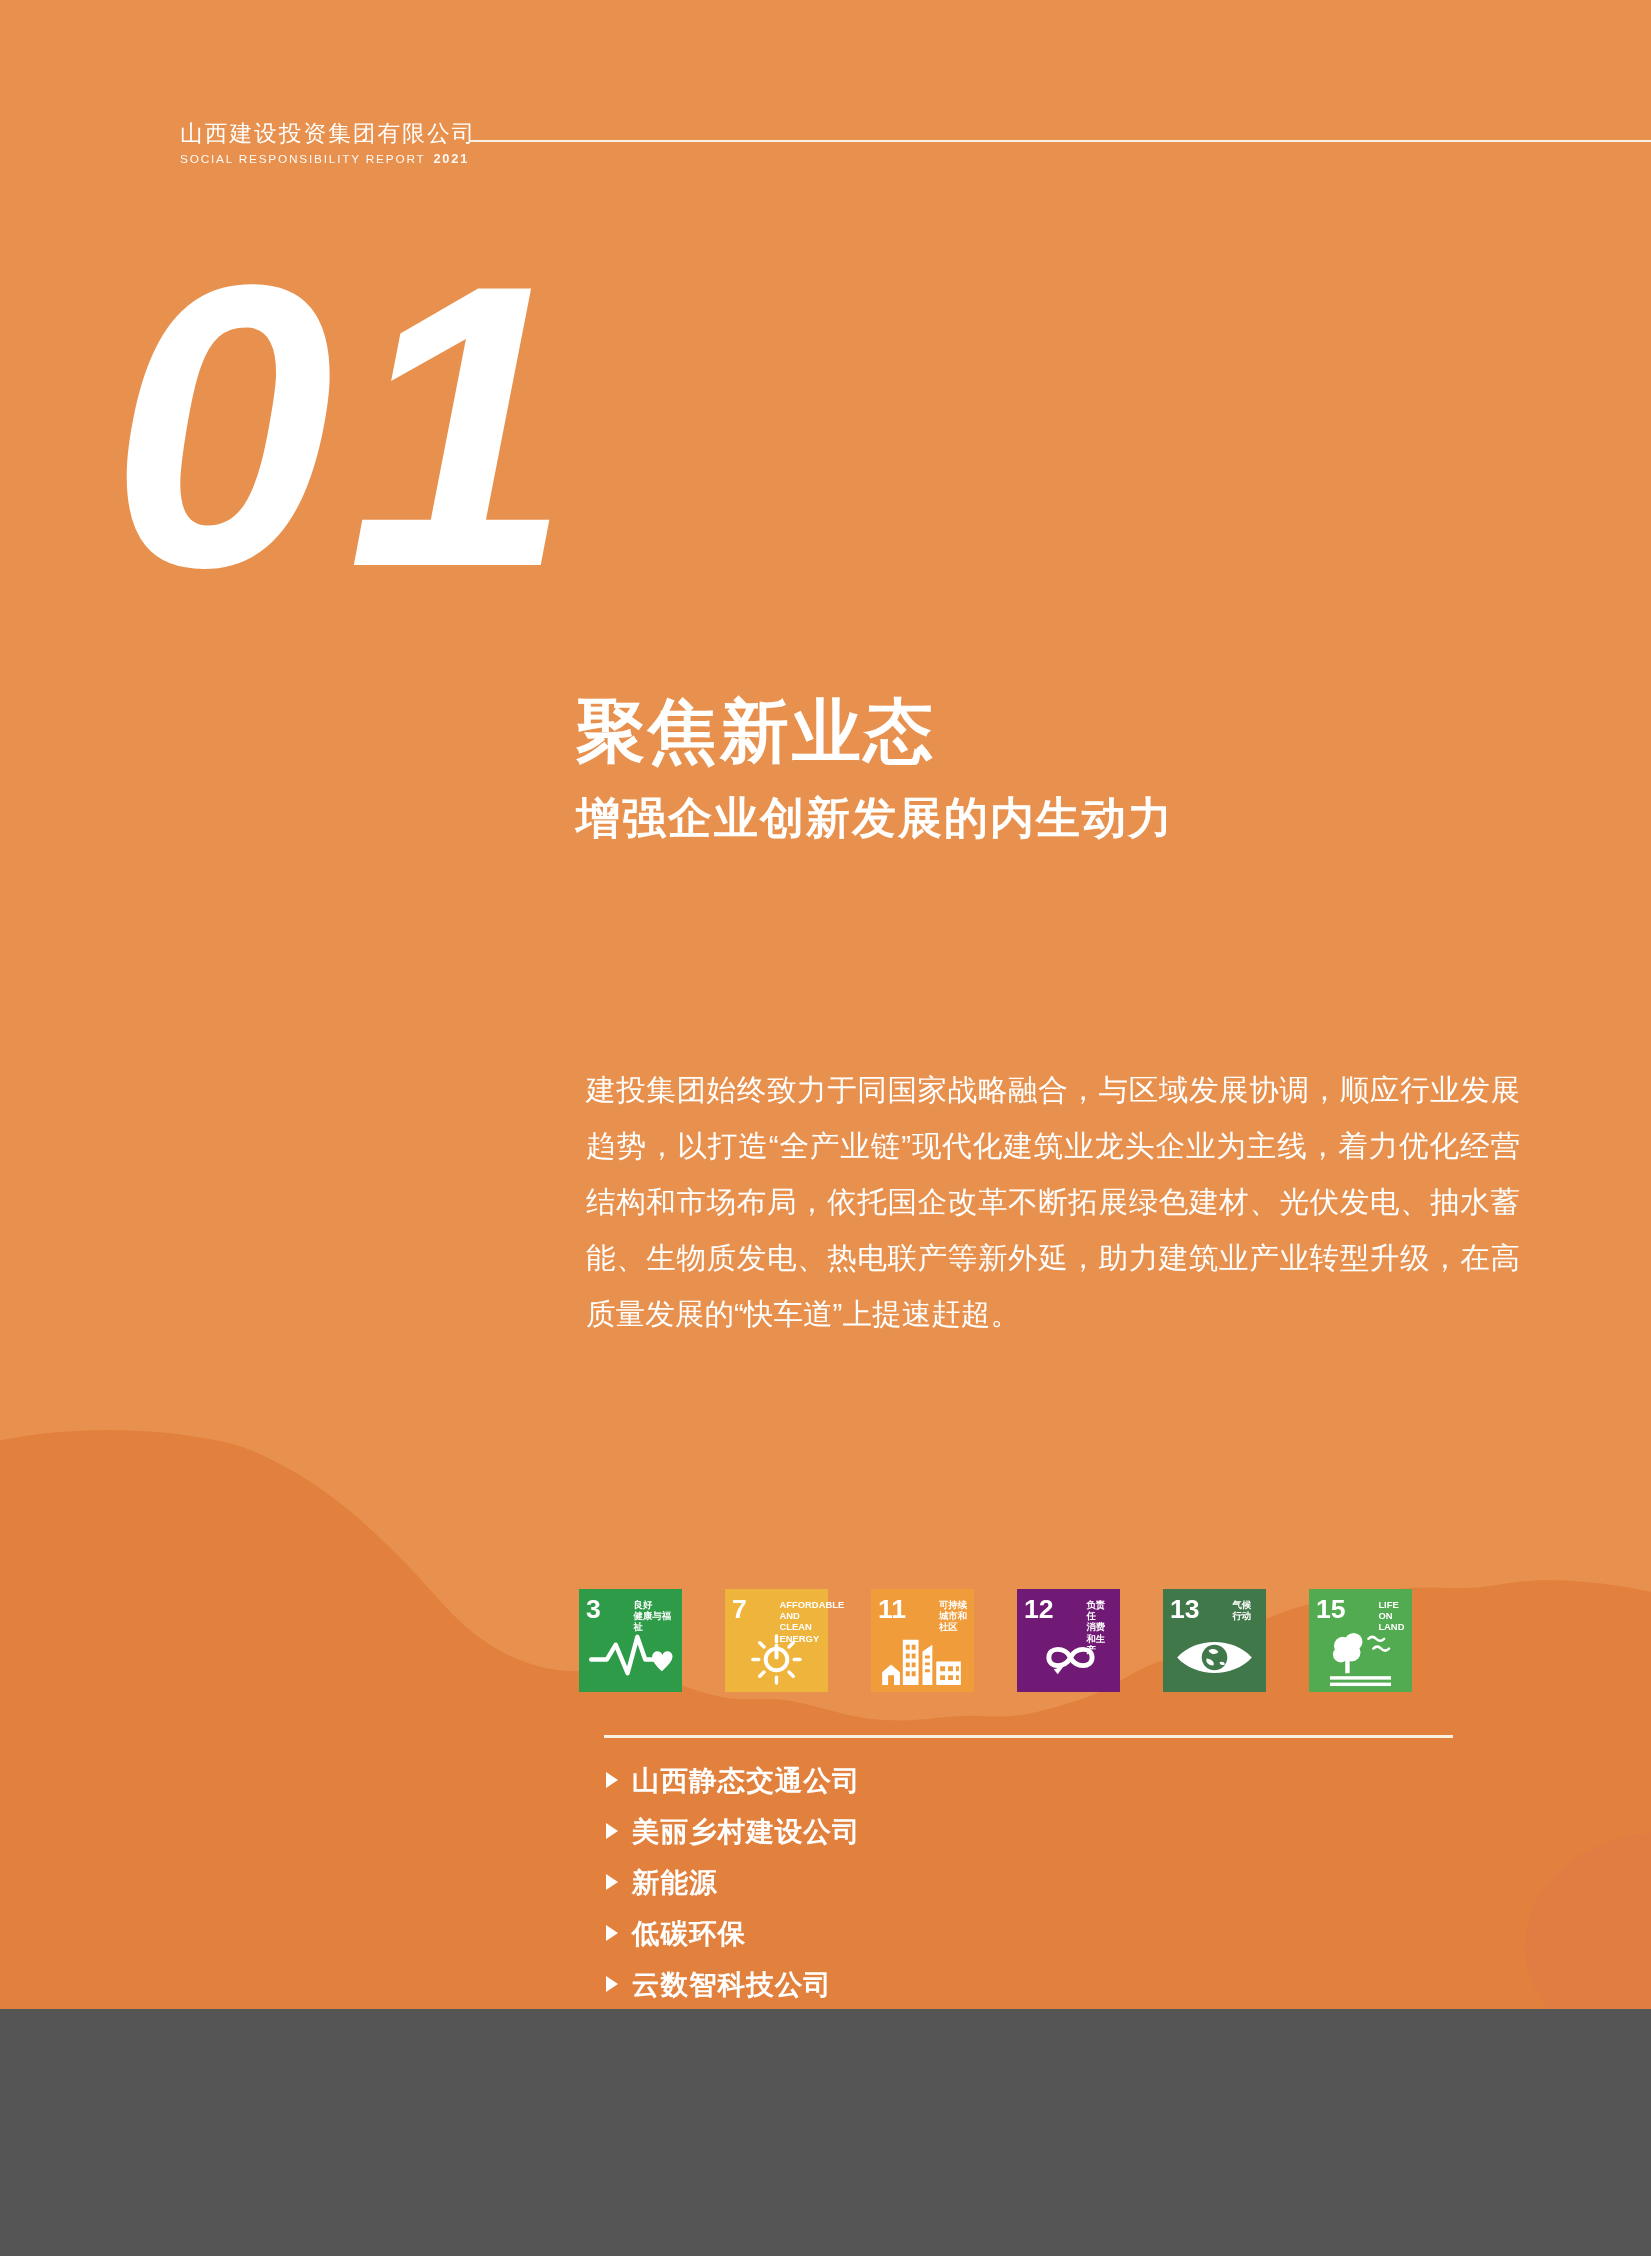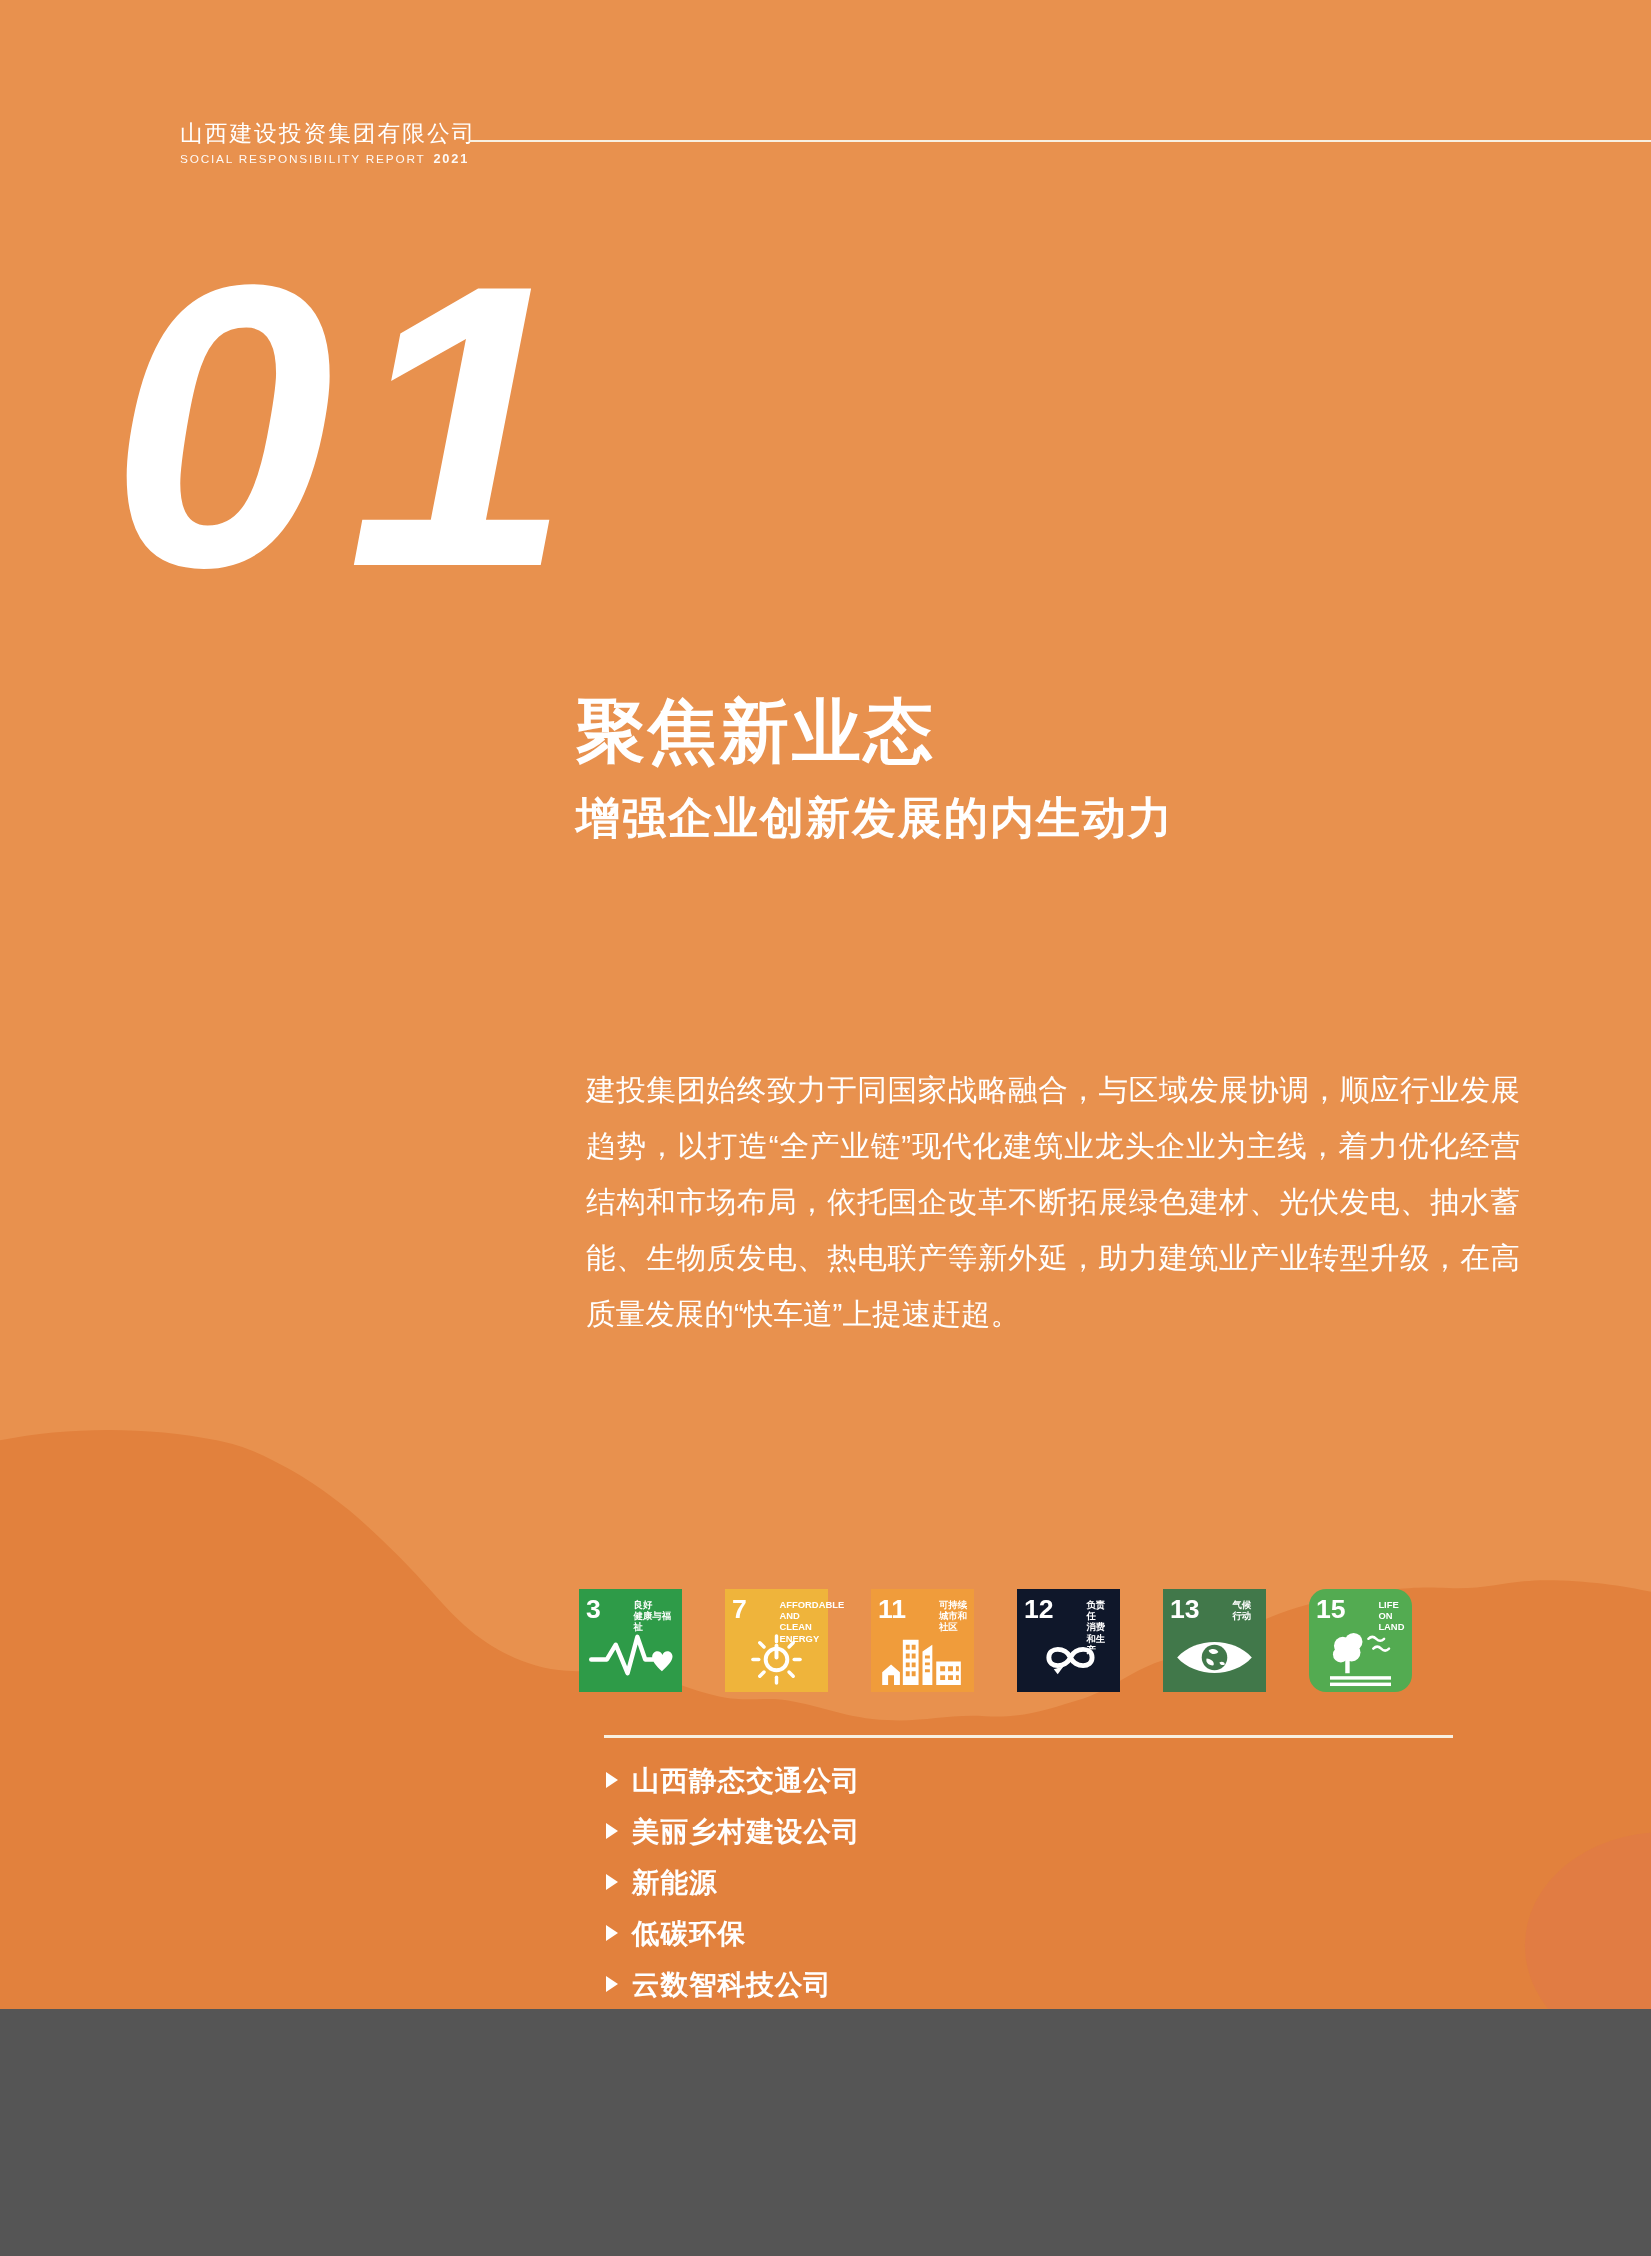--- a/index.html
+++ b/index.html
@@ -153,21 +153,21 @@
           <g fill="#fff" fill-rule="evenodd">
             <path d="M4 57 V44 L13 36 L22 44 V57 Z M10 47 h6 v10 h-6 Z"></path>
             <path d="M25 57 V11 H41 V57 Z M28 16 h4 v5 h-4 Z M34 16 h4 v5 h-4 Z M28 25 h4 v5 h-4 Z M34 25 h4 v5 h-4 Z M28 34 h4 v5 h-4 Z M34 34 h4 v5 h-4 Z M28 43 h4 v5 h-4 Z M34 43 h4 v5 h-4 Z"></path>
             <path d="M45 57 V23 L55 16 V57 Z M47.5 27 h5 v3 h-5 Z M47.5 34 h5 v3 h-5 Z M47.5 41 h5 v3 h-5 Z"></path>
             <path d="M59 57 V33 H84 V57 Z M63 38 h5 v5 h-5 Z M71 38 h5 v5 h-5 Z M79 38 h3 v5 h-3 Z M63 47 h5 v5 h-5 Z M71 47 h5 v5 h-5 Z M79 47 h3 v5 h-3 Z"></path>
           </g>
         </svg>
       </div>
     </div>
 
-    <div class="sdg-tile" style="background-color: #0f172a;">
+    <div class="sdg-tile" style="background-color: #701a75;">
       <div class="sdg-head">
         <span class="sdg-num">12</span>
         <span class="sdg-label">负责任
 消费和生产</span>
       </div>
       <div class="sdg-art">
         <svg width="89" height="55" viewBox="0 0 90 56">
           <path d="M47 28 C42 17 25 17 25 28 C25 39 42 39 47 28 C52 17 69 17 69 28 C69 39 52 39 47 28" fill="none" stroke="#fff" stroke-width="5" stroke-linecap="round"></path>
           <path d="M30 40 l10 -3 l-6 8 z" fill="#fff"></path>
         </svg>
@@ -181,21 +181,21 @@
       </div>
       <div class="sdg-art">
         <svg width="89" height="55" viewBox="0 0 90 56">
           <path d="M7 28 C26 7 64 7 83 28 C64 49 26 49 7 28 Z" fill="#fff"></path>
           <circle cx="45" cy="28" r="13" style="fill: rgb(65, 120, 74);"></circle>
           <path d="M39 21 c3 -2.5 8 -2 10 1.5 c-2.5 3 -8 2.5 -10 -1.5 z M37 29 c4.5 0.5 8.5 3.5 7 7 c-4.5 0.5 -8.5 -3 -7 -7 z M50 33 c2.5 -1.5 5.5 -0.5 5.5 2 c-2 1.5 -5 0.5 -5.5 -2 z" fill="#fff"></path>
         </svg>
       </div>
     </div>
 
-    <div class="sdg-tile" style="background-color: rgb(83, 171, 81); border-radius: 17px;">
+    <div class="sdg-tile" style="background-color: rgb(83, 171, 81);">
       <div class="sdg-head">
         <span class="sdg-num">15</span>
         <span class="sdg-label">LIFE
 ON LAND</span>
       </div>
       <div class="sdg-art">
         <svg width="89" height="61" viewBox="0 0 90 62">
           <g fill="#fff">
             <circle cx="27" cy="19" r="9"></circle>
             <circle cx="38" cy="15" r="9"></circle>

